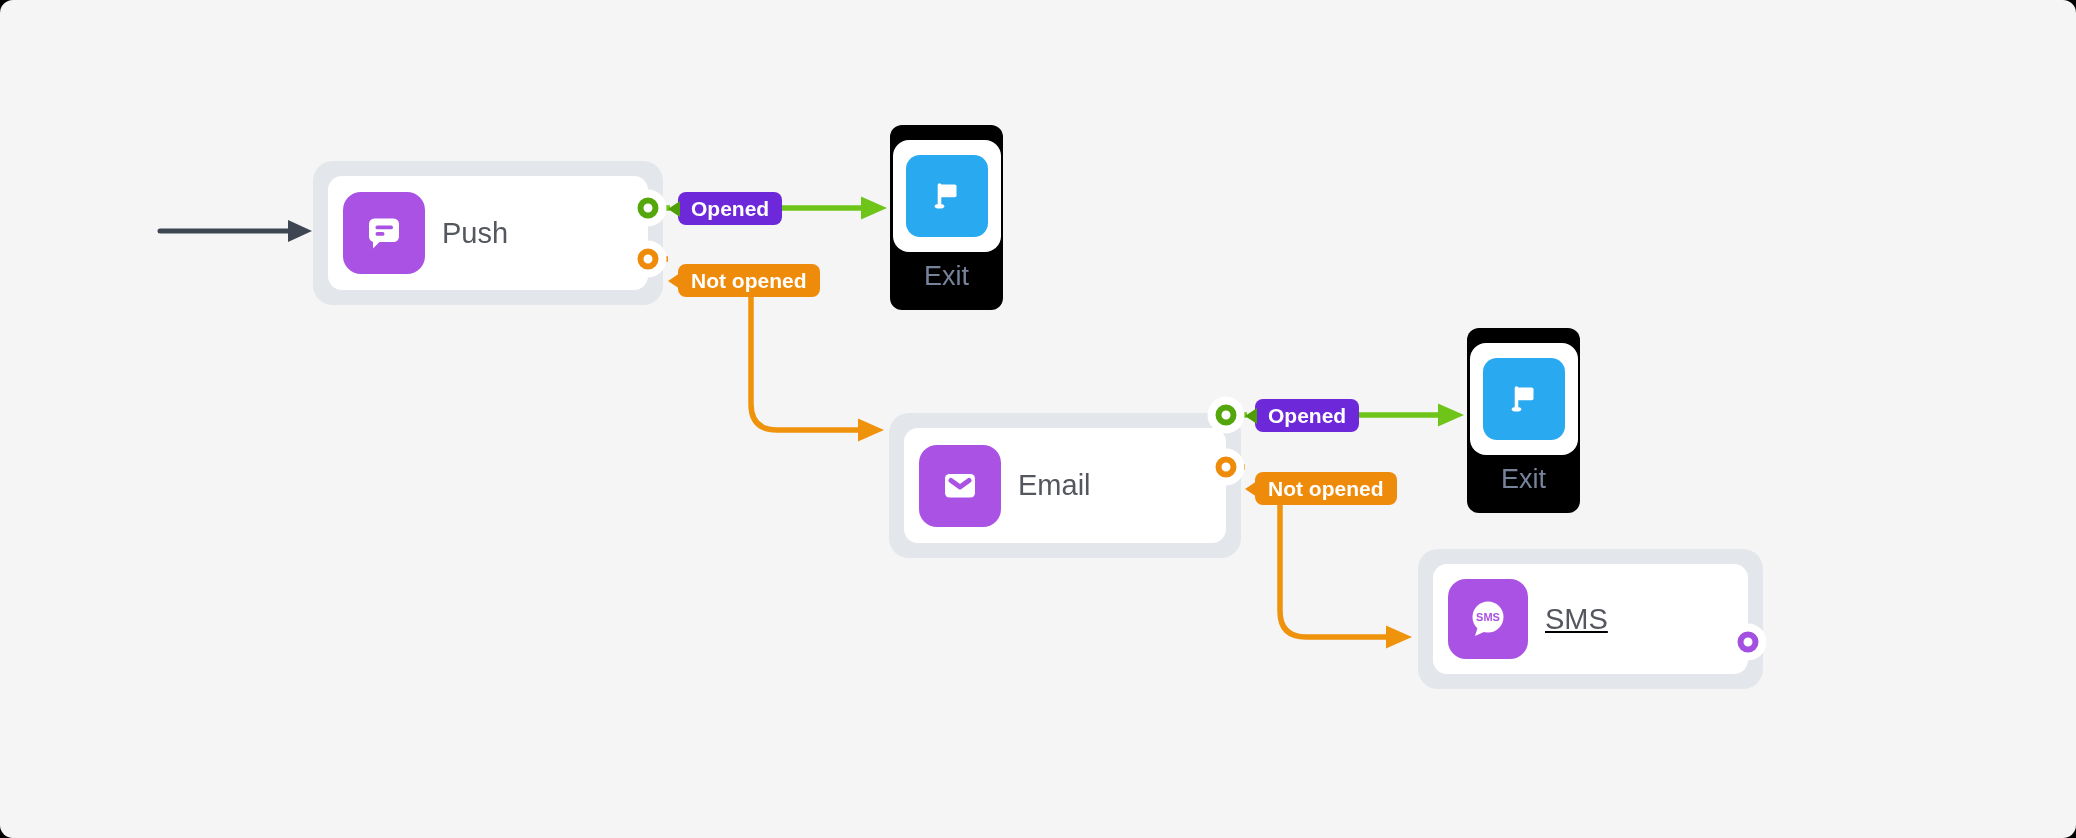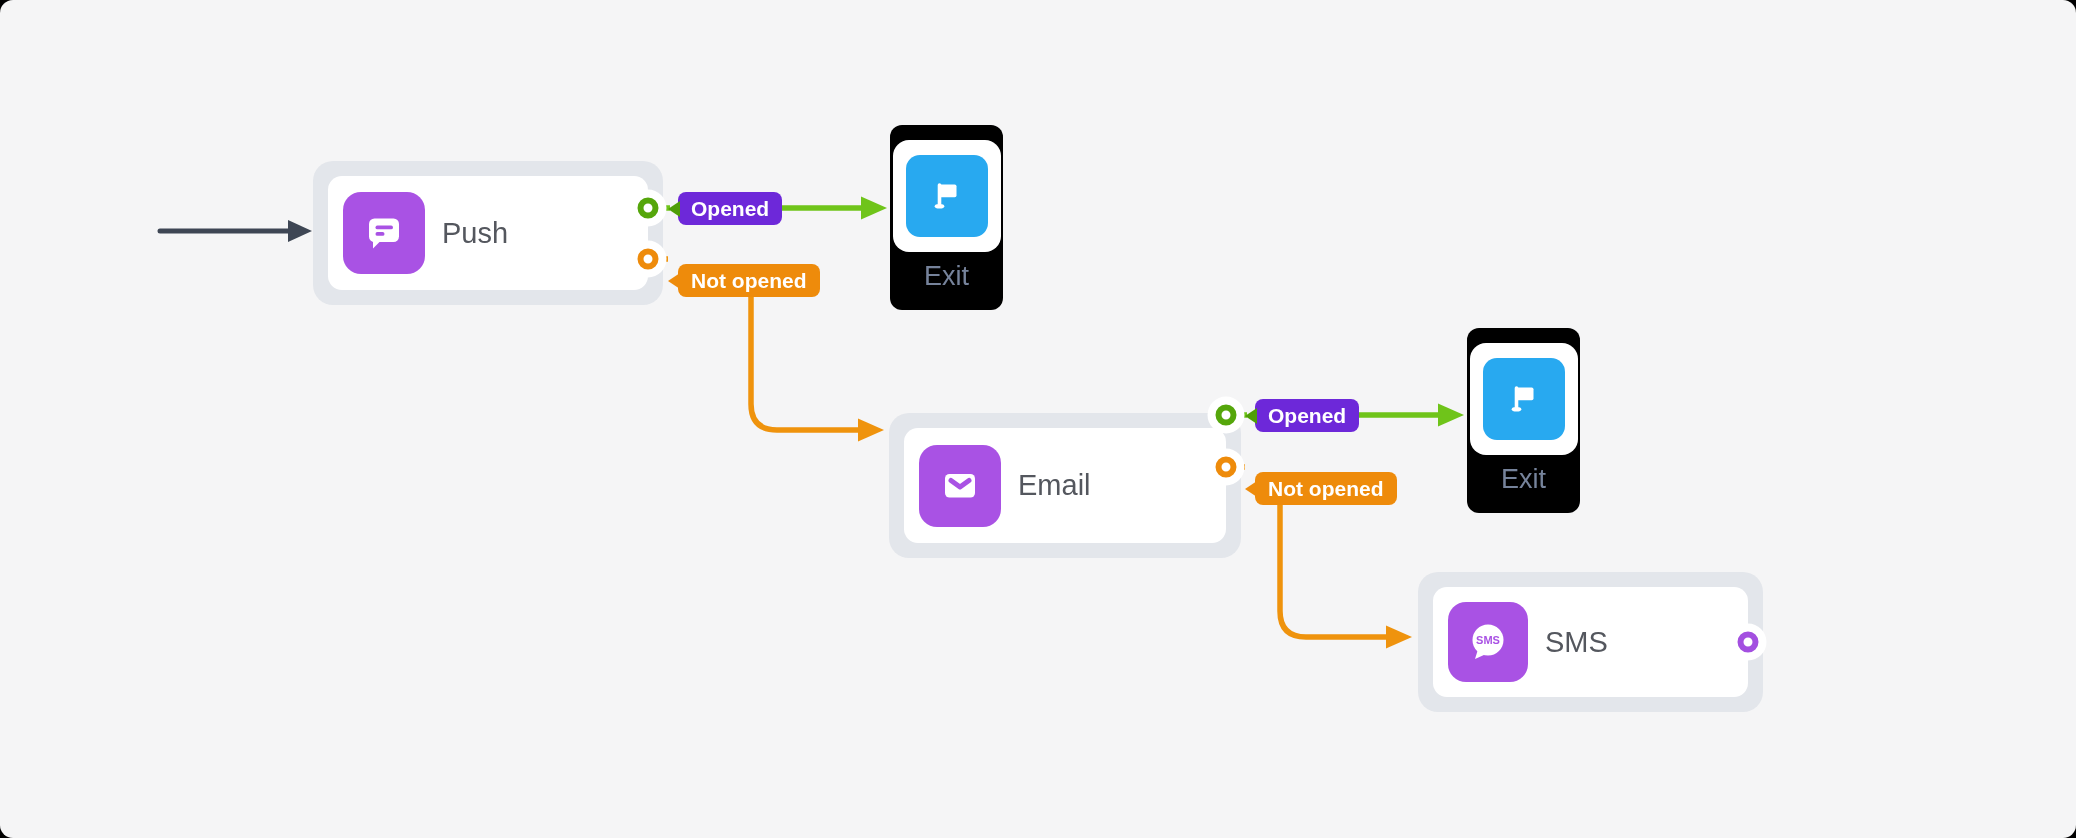--- a/index.html
+++ b/index.html
@@ -218,21 +218,21 @@
         <svg width="48" height="48" viewBox="0 0 48 48">
           <rect x="15.5" y="12.5" width="18" height="12.8" rx="1.8" fill="#ffffff"></rect>
           <path d="M16.5 13 V33.5" stroke="#ffffff" stroke-width="3.6" stroke-linecap="round" fill="none"></path>
           <ellipse cx="16.5" cy="34.2" rx="4.8" ry="2.3" fill="#ffffff"></ellipse>
         </svg>
       </div>
     </div>
     <div class="exit-label">Exit</div>
   </div>
 
-  <div class="node node-sms" style="left:1418px; top:572px; width:345px; height:140px;">
+  <div class="node node-sms" style="left:1418px; top:549px; width:345px; height:140px;text-decoration:underline;">
     <div class="card">
       <div class="chan-icon">
         <svg width="48" height="48" viewBox="0 0 48 48">
           <circle cx="24" cy="22" r="15.5" fill="#ffffff"></circle>
           <path d="M14 31.5 L11 41 L21 36.5 Z" fill="#ffffff"></path>
           <text x="24" y="26" text-anchor="middle" font-size="11" font-weight="bold" fill="#a952e4" font-family="Liberation Sans, DejaVu Sans, sans-serif">SMS</text>
         </svg>
       </div>
       <div class="chan-label">SMS</div>
     </div>

